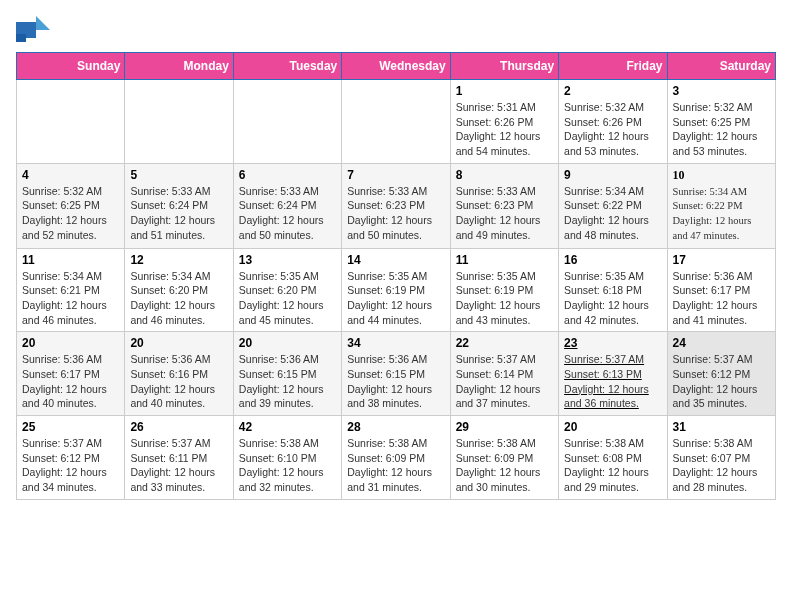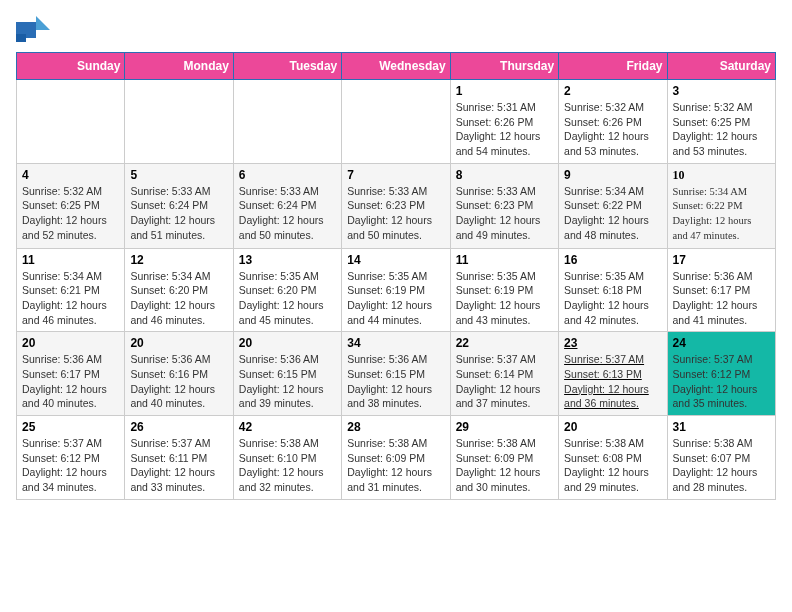--- a/index.html
+++ b/index.html
@@ -277,21 +277,21 @@
 Daylight: 12 hours
 and 37 minutes.</div>
         </td>
         <td style="background: rgb(245, 245, 245); text-decoration: underline;">
           <div class="day-number">23</div>
           <div class="day-info" style="white-space: pre-line;">Sunrise: 5:37 AM
 Sunset: 6:13 PM
 Daylight: 12 hours
 and 36 minutes.</div>
         </td>
-        <td style="background: #14b8a6; margin-top: 16px;">
+        <td style="background: #e5e5e5; margin-top: 16px;">
           <div class="day-number">24</div>
           <div class="day-info" style="white-space: pre-line;">Sunrise: 5:37 AM
 Sunset: 6:12 PM
 Daylight: 12 hours
 and 35 minutes.</div>
         </td>
       </tr>
       <tr>
         <td>
           <div class="day-number">25</div>

